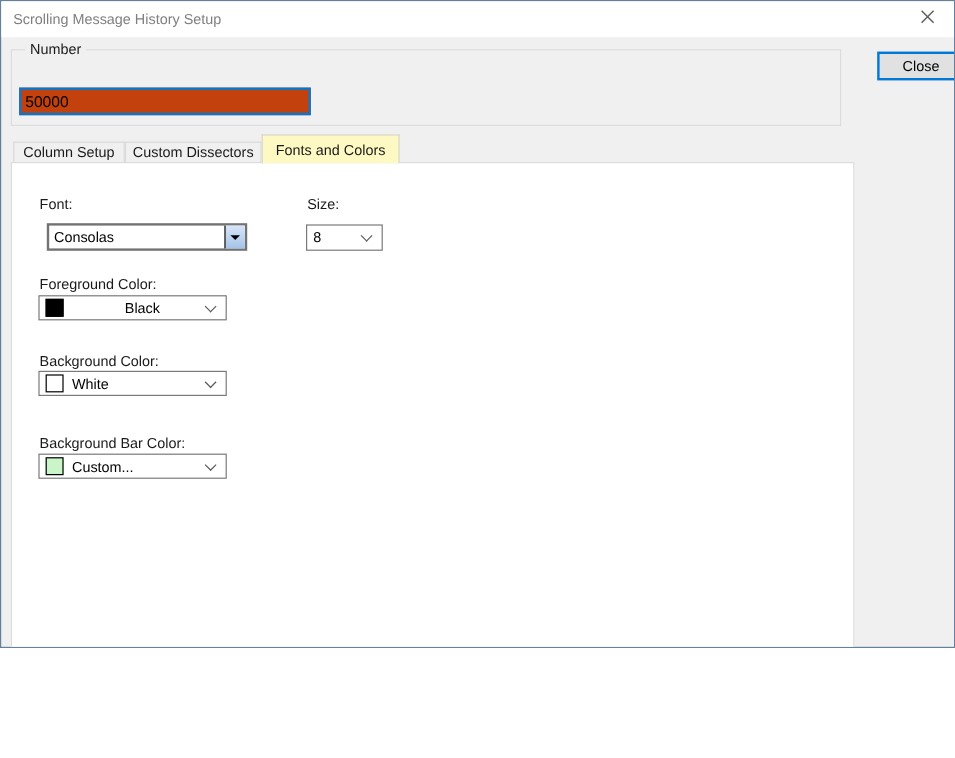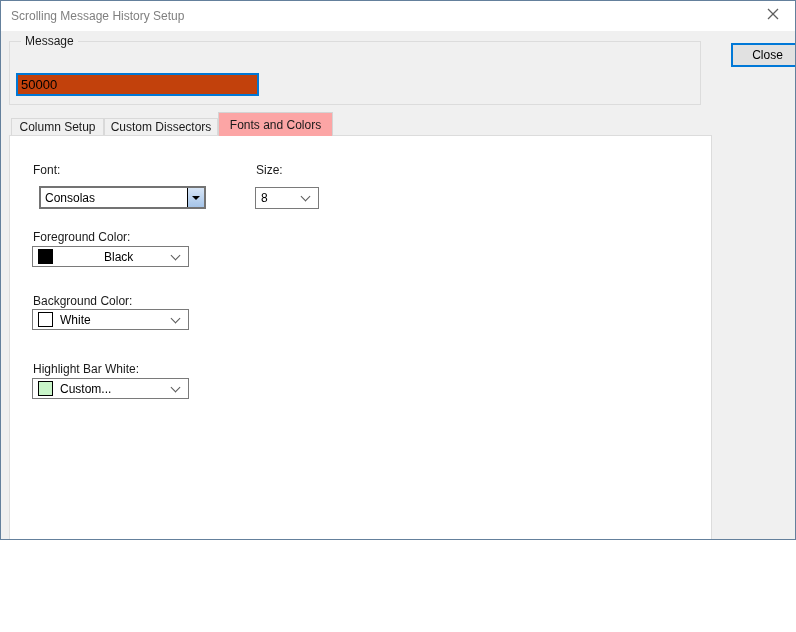--- a/index.html
+++ b/index.html
@@ -60,21 +60,21 @@
   .tab {
     position: absolute; top: 117px; height: 17px;
     background: #f0f0f0; border: 1px solid #d9d9d9; border-bottom: none;
     display: flex; align-items: center; justify-content: center;
     font-size: 12px; z-index: 1; white-space: nowrap;
   }
   .tab-1 { left: 10px;  width: 93px; }
   .tab-2 { left: 103px; width: 114px; }
   .tab-active {
     left: 217px; width: 115px; top: 111px; height: 24px;
-    background: #fca5a5; border: 1px solid #d4d4d4; border-bottom: none;
+    background: #fef9c3; border: 1px solid #d4d4d4; border-bottom: none;
     z-index: 3;
   }
   .tab-panel {
     position: absolute; left: 8px; top: 134px; width: 703px; height: 489px;
     background: #ffffff; border: 1px solid #dcdcdc; z-index: 2;
   }
   
   .fld-label { position: absolute; font-size: 12px; z-index: 4; white-space: nowrap; }
   .lbl-font { left: 32px; top: 162px; }
   .lbl-size { left: 255px; top: 162px; }
@@ -131,21 +131,21 @@
       <span>
         <svg width="12" height="12" viewBox="0 0 12 12">
           <line x1="1" y1="1" x2="11" y2="11" stroke="#5f5f5f" stroke-width="1.2"></line>
           <line x1="11" y1="1" x2="1" y2="11" stroke="#5f5f5f" stroke-width="1.2"></line>
         </svg>
       </span>
     </div>
   </div>
 
   <div class="group">
-    <span class="group-legend">Message</span>
+    <span class="group-legend">Number</span>
     <input class="msg-input" type="text" value="50000" style="">
   </div>
 
   <button class="btn btn-close">Close</button>
 
   <div class="tab tab-1">Column Setup</div>
   <div class="tab tab-2">Custom Dissectors</div>
   <div class="tab tab-active">Fonts and Colors</div>
   <div class="tab-panel"></div>
 
@@ -170,21 +170,21 @@
     <span class="chev"></span>
   </div>
 
   <span class="fld-label lbl-bg">Background Color:</span>
   <div class="combo combo-color combo-bg">
     <span class="swatch" style="background: rgb(255, 255, 255);"></span>
     <span>White</span>
     <span class="chev"></span>
   </div>
 
-  <span class="fld-label lbl-hl">Highlight Bar White:</span>
+  <span class="fld-label lbl-hl">Background Bar Color:</span>
   <div class="combo combo-color combo-hl">
     <span class="swatch" style="background: rgb(201, 245, 201);"></span>
     <span>Custom...</span>
     <span class="chev"></span>
   </div>
 
   <button class="btn btn-help">Help</button>
 
 </div>
 

